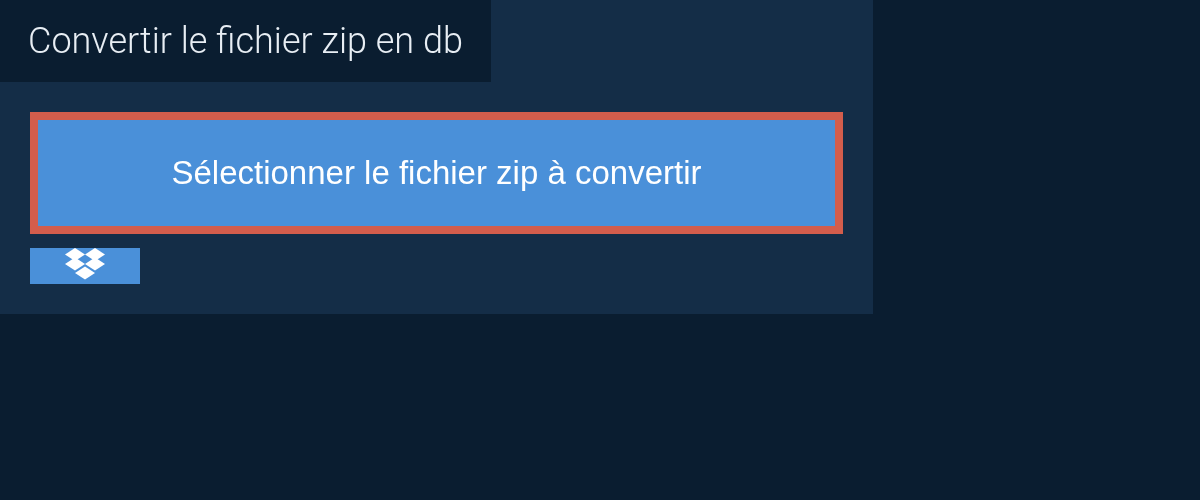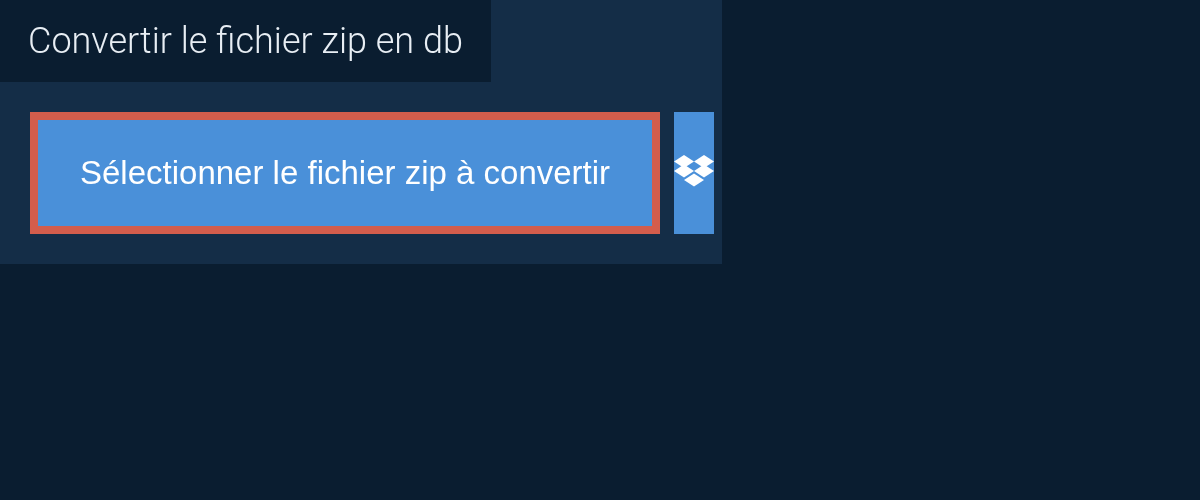--- a/index.html
+++ b/index.html
@@ -10,35 +10,36 @@
     body {
       background-color: #0a1d30;
       font-family: -apple-system, BlinkMacSystemFont, "Segoe UI", Roboto, Helvetica, Arial, sans-serif;
       width: 1200px;
       height: 500px;
       overflow: hidden;
     }
     .container {
       background-color: #142d47;
       margin: 0;
-      width: 722px;
+      width: 873px;
     }
     .title-tab {
       display: inline-block;
       background-color: #0a1d30;
       color: #e8eef4;
       font-size: 36px;
       font-weight: 300;
       padding: 20px 28px;
     }
     .button-area {
       padding: 30px;
       display: flex;
       gap: 14px;
       align-items: stretch;
+      flex-direction: column;
     }
     .select-button {
       background-color: #4a90d9;
       border: 8px solid #d35d4c;
       color: #ffffff;
       font-size: 33px;
       font-weight: 300;
       padding: 34px 42px;
       cursor: pointer;
       flex: 0 0 auto;

